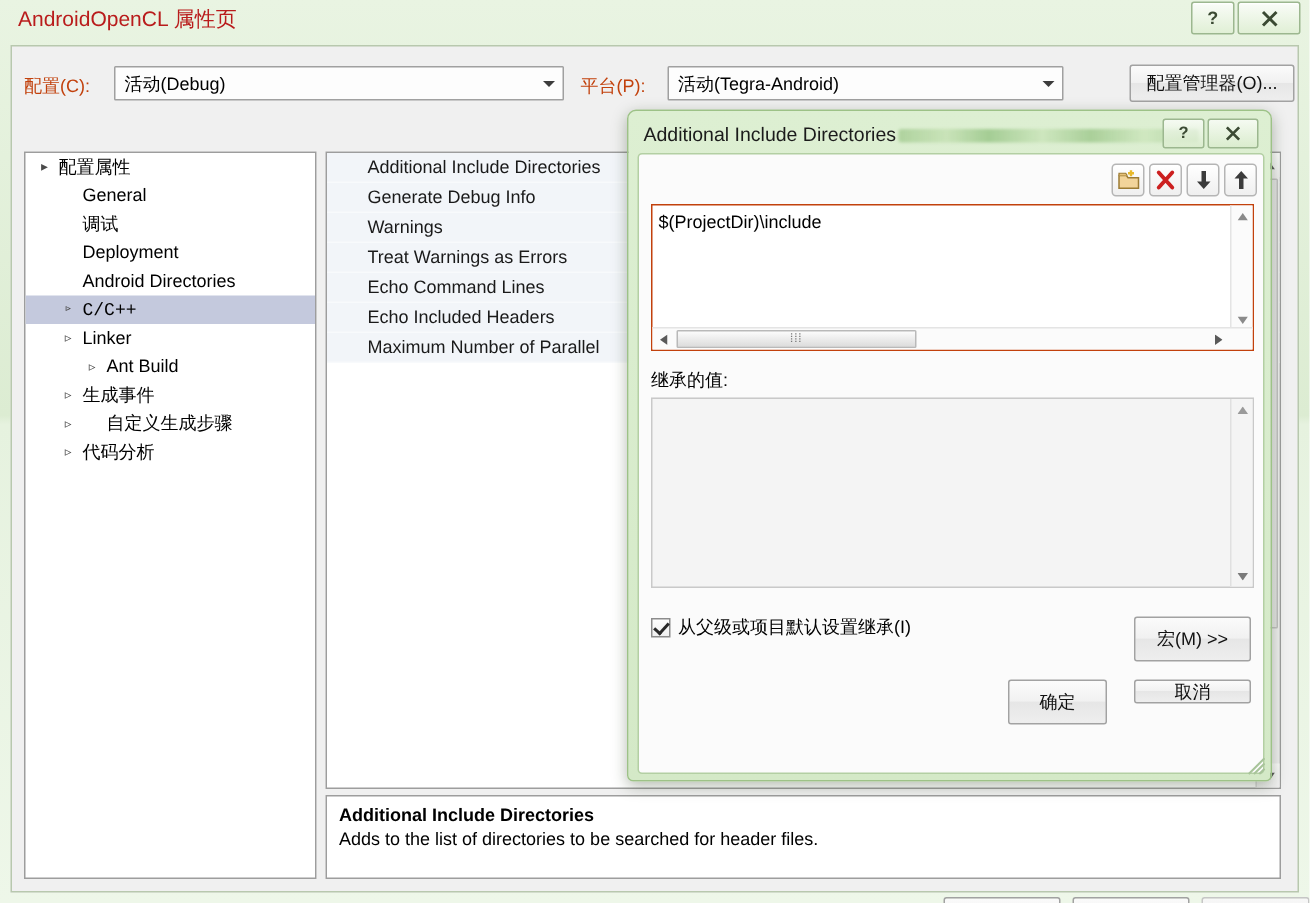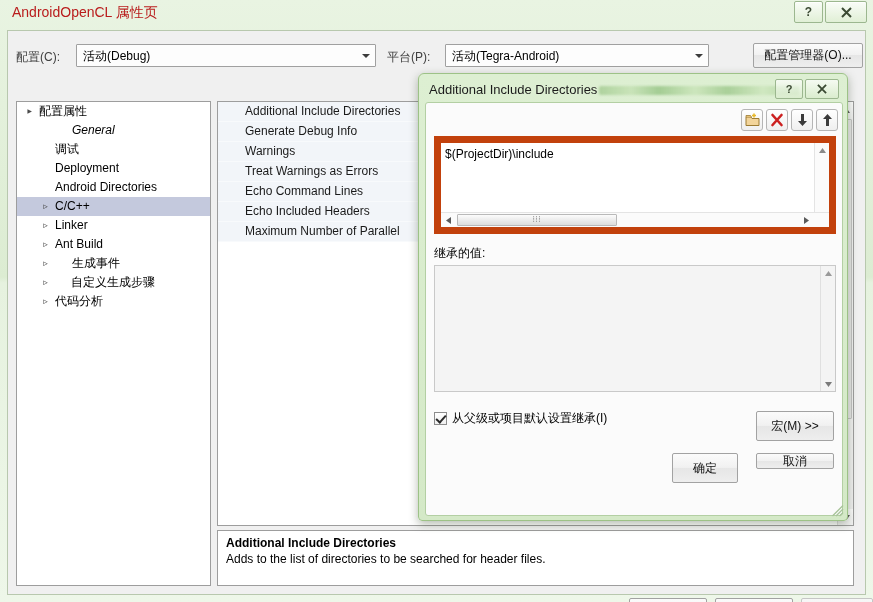--- a/index.html
+++ b/index.html
@@ -57,21 +57,21 @@
     width: 859px; height: 565px;
     background: #f0f0f0;
     border: 1px solid #b8c8ae;
     box-sizing: border-box;
   }
 
   
   .lbl {
     position: absolute;
     font-size: 12px;
-    color: #404040;
+    color: #c2410c;
     white-space: nowrap;
   }
   .combo {
     position: absolute;
     height: 23px;
     background: #fdfdfd;
     border: 1px solid #a0a0a0;
     box-sizing: border-box;
     border-radius: 1px;
   }
@@ -121,20 +121,21 @@
   .tree-item {
     position: relative;
     height: 19px;
     line-height: 19px;
     font-size: 12px;
     white-space: nowrap;
     padding-left: 6px;
   }
   .tree-item.selected {
     background: #c4c9dd;
+    font-family: Liberation Mono, monospace;
   }
   .tree-arrow {
     display: inline-block;
     width: 13px;
     text-align: center;
     color: #4a4a4a;
     font-size: 9px;
     vertical-align: middle;
   }
   .tree-arrow.empty { color: transparent; }
@@ -274,21 +275,21 @@
     display: flex; align-items: center; justify-content: center;
     box-sizing: border-box;
   }
 
   
   #value-box {
     position: absolute;
     left: 8px; top: 33px;
     width: 402px; height: 98px;
     background: #fff;
-    border: 7px solid #c2410c;
+    border: 1px solid #c2410c;
     box-sizing: border-box;
   }
   #value-text {
     position: absolute;
     left: 4px; top: 4px;
     font-size: 12px;
     white-space: nowrap;
     color: #000;
   }
   #value-vsb {
@@ -413,28 +414,28 @@
     <div class="combo" style="left:437px; top:13px; width:264px;">
       <span class="combo-text">活动(Tegra-Android)</span>
       <span class="combo-arrow"></span>
     </div>
 
     <div class="btn" style="left:745px; top:12px; width:110px; height:25px;">配置管理器(O)...</div>
 
     <div id="tree-panel">
       <div id="tree-list">
           <div class="tree-item" style="padding-left: 6px;"><span style="display: inline-block; width: 0px;"></span><span class="tree-arrow" style="transform: rotate(-90deg); display: inline-block;">▾</span><span style="margin-left: 3px;">配置属性</span></div>
-          <div class="tree-item" style="padding-left: 6px;"><span style="display: inline-block; width: 16px;"></span><span class="tree-arrow empty">&nbsp;</span><span style="margin-left: 20px; font-style: italic;">General</span></div>
+          <div class="tree-item" style="padding-left: 6px;"><span style="display: inline-block; width: 16px;"></span><span class="tree-arrow empty">&nbsp;</span><span style="margin-left: 3px;">General</span></div>
           <div class="tree-item" style="padding-left: 6px;"><span style="display: inline-block; width: 16px;"></span><span class="tree-arrow empty">&nbsp;</span><span style="margin-left: 3px;">调试</span></div>
           <div class="tree-item" style="padding-left: 6px;"><span style="display: inline-block; width: 16px;"></span><span class="tree-arrow empty">&nbsp;</span><span style="margin-left: 3px;">Deployment</span></div>
           <div class="tree-item" style="padding-left: 6px;"><span style="display: inline-block; width: 16px;"></span><span class="tree-arrow empty">&nbsp;</span><span style="margin-left: 3px;">Android Directories</span></div>
           <div class="tree-item selected" style="padding-left: 6px;"><span style="display: inline-block; width: 16px;"></span><span class="tree-arrow">▹</span><span style="margin-left: 3px;">C/C++</span></div>
           <div class="tree-item" style="padding-left: 6px;"><span style="display: inline-block; width: 16px;"></span><span class="tree-arrow">▹</span><span style="margin-left: 3px;">Linker</span></div>
-          <div class="tree-item" style="padding-left: 6px;"><span style="display: inline-block; width: 16px;"></span><span class="tree-arrow">▹</span><span style="margin-left: 3px;">Ant Build</span></div>
-          <div class="tree-item" style="padding-left: 6px;"><span style="display: inline-block; width: 16px;"></span><span class="tree-arrow">▹</span><span style="margin-left: 20px;">生成事件</span></div>
+          <div class="tree-item" style="padding-left: 22px;"><span style="display: inline-block; width: 16px;"></span><span class="tree-arrow">▹</span><span style="margin-left: 3px;">Ant Build</span></div>
+          <div class="tree-item" style="padding-left: 6px;"><span style="display: inline-block; width: 16px;"></span><span class="tree-arrow">▹</span><span style="margin-left: 3px;">生成事件</span></div>
           <div class="tree-item" style="padding-left: 6px;"><span style="display: inline-block; width: 16px;"></span><span class="tree-arrow">▹</span><span style="margin-left: 19px;">自定义生成步骤</span></div>
           <div class="tree-item" style="padding-left: 6px;"><span style="display: inline-block; width: 16px;"></span><span class="tree-arrow">▹</span><span style="margin-left: 3px;">代码分析</span></div>
         </div>
     </div>
 
     <div id="mid-panel">
       <div id="prop-list">
           <div class="prop-row">
             <span class="prop-name">Additional Include Directories</span>
           </div>

